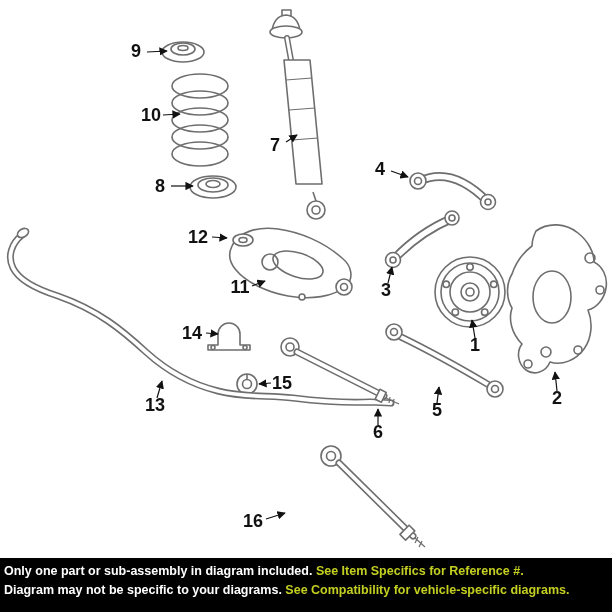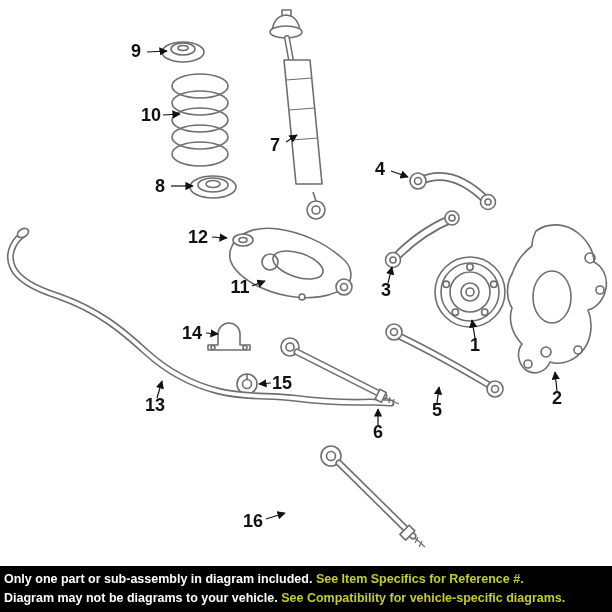--- a/index.html
+++ b/index.html
@@ -10,21 +10,21 @@
   .ln{fill:none;stroke:#6e6e6e;stroke-width:1.6;stroke-linejoin:round;}
   .fillw{fill:#fff;stroke:#6e6e6e;stroke-width:1.6;stroke-linejoin:round;}
   .tube-o{fill:none;stroke:#6e6e6e;stroke-width:9;stroke-linecap:round;}
   .tube-i{fill:none;stroke:#fff;stroke-width:5.5;stroke-linecap:round;}
   .bar-o{fill:none;stroke:#6e6e6e;stroke-width:7;stroke-linecap:round;}
   .bar-i{fill:none;stroke:#fff;stroke-width:3.8;stroke-linecap:round;}
   .thin{fill:none;stroke:#6e6e6e;stroke-width:1.2;}
   .leader{stroke:#111;stroke-width:1.2;fill:none;}
   .callout-num{font:bold 18px "Liberation Sans",sans-serif;fill:#111;text-anchor:middle;}
   
-  .footer{position:absolute;left:0;bottom:0;width:612px;height:46px;background:#000;
+  .footer{position:absolute;left:0;bottom:0;width:612px;height:54px;background:#000;
           padding:4px 0 0 4px;box-sizing:border-box;}
   .footer .line{font-size:12.5px;font-weight:bold;line-height:19px;color:#fff;white-space:nowrap;}
   .footer .hl{color:#c3cf21;}
 </style>
 </head>
 <body>
 
 <div class="stage">
 
   <svg width="612" height="566" viewBox="0 0 612 566">
@@ -216,15 +216,15 @@
         <text x="475" y="351" class="callout-num">1</text>
         <line x1="557" y1="391" x2="555" y2="372" class="leader" marker-end="url(#arrh)"></line>
         <text x="557" y="404" class="callout-num">2</text>
         <line x1="266" y1="519" x2="285" y2="513" class="leader" marker-end="url(#arrh)"></line>
         <text x="253" y="527" class="callout-num">16</text>
       </g>
   </svg>
 
   <div class="footer">
     <div class="line"><span>Only one part or sub-assembly in diagram included. </span><span class="hl">See Item Specifics for Reference #.</span></div>
-    <div class="line"><span>Diagram may not be diagrams to your vehicle. </span><span class="hl">See Compatibility for vehicle-specific diagrams.</span></div>
+    <div class="line"><span>Diagram may not be specific to your diagrams. </span><span class="hl">See Compatibility for vehicle-specific diagrams.</span></div>
   </div>
 </div>
 
 </body></html>

